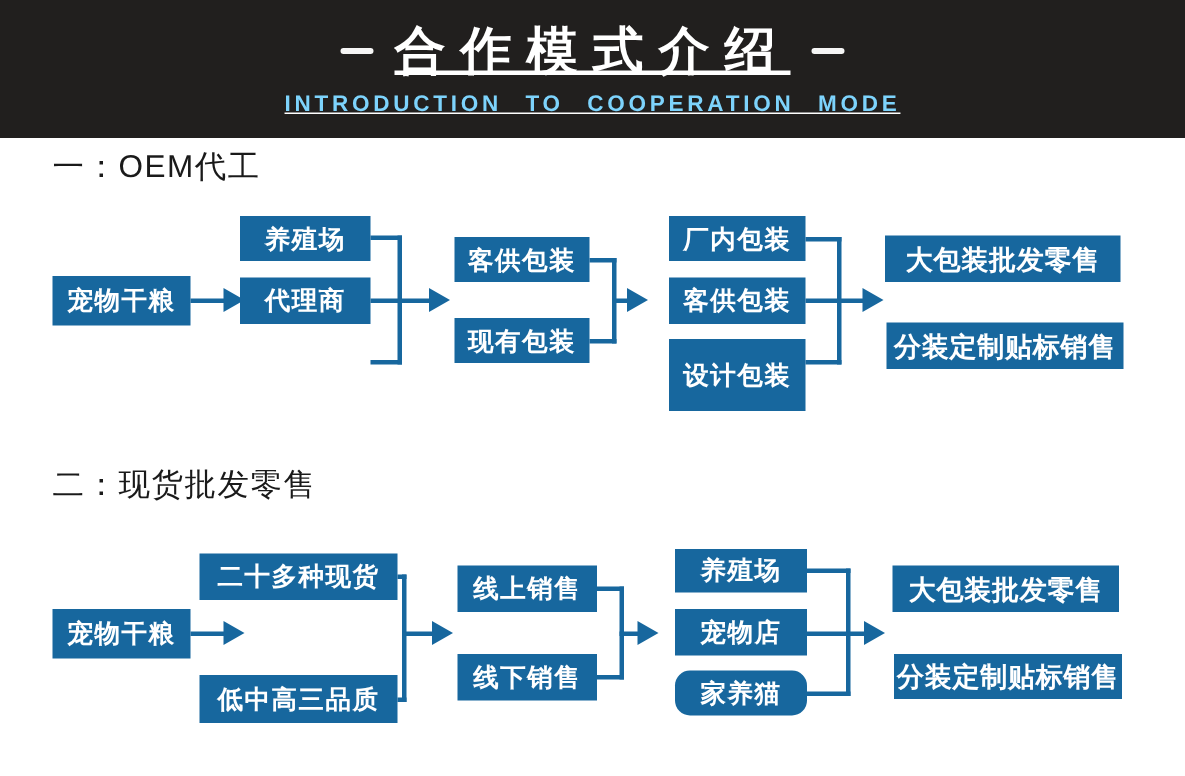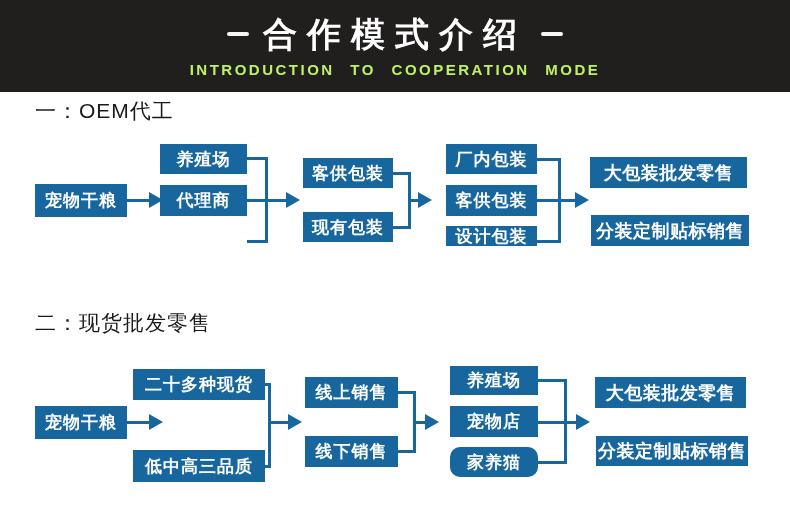--- a/index.html
+++ b/index.html
@@ -9,33 +9,33 @@
   }
   html,body{margin:0;padding:0;}
   body{background:#ffffff;font-family:"Liberation Sans","DejaVu Sans",sans-serif;}
   #stage{
     position:relative;width:790px;height:517px;background:#ffffff;overflow:hidden;
   }
   
   .header{
     position:absolute;left:0;top:0;width:790px;height:92px;
     background:var(--header-bg);color:#ffffff;
-    display:flex;flex-direction:column;align-items:center;justify-content:center;
+    display:flex;flex-direction:column;align-items:center;justify-content:center;text-decoration:underline;
   }
   .title-row{display:flex;align-items:center;gap:14px;margin-top:2px;}
   .title-dash{
     display:inline-block;width:22px;height:4px;background:#f5f5f5;border-radius:2px;
   }
   .page-title{
     margin:0;font-size:34px;font-weight:bold;letter-spacing:10px;line-height:1.1;
     font-family:"Liberation Serif","DejaVu Serif",serif;
   }
   .page-subtitle{
     margin-top:8px;font-size:15px;font-weight:bold;letter-spacing:2.5px;word-spacing:9px;
-    color:#bef264;
+    color:#7dd3fc;
   }
   
   .section-label{
     position:absolute;left:35px;margin:0;color:var(--ink);
     font-size:21px;font-weight:normal;letter-spacing:1px;
   }
   
   .node{
     position:absolute;background:var(--blue);color:#ffffff;
     display:flex;align-items:center;justify-content:center;
@@ -87,21 +87,21 @@
   <div class="node" style="left:303px;top:212px;width:90px;height:30px;">现有包装</div>
 
   <div class="hline" style="left:393px;top:172px;width:18px;"></div>
   <div class="hline" style="left:393px;top:226px;width:18px;"></div>
   <div class="vline" style="left:408px;top:172px;height:57px;"></div>
   <div class="hline" style="left:408px;top:199px;width:11px;"></div>
   <div class="arr" style="left:418px;top:192px;"></div>
 
   <div class="node" style="left:446px;top:144px;width:91px;height:30px;">厂内包装</div>
   <div class="node" style="left:446px;top:185px;width:91px;height:31px;">客供包装</div>
-  <div class="node" style="left:446px;top:226px;width:91px;height:20px;">设计包装</div>
+  <div class="node" style="left:446px;top:226px;width:91px;height:48px;">设计包装</div>
 
   <div class="hline" style="left:537px;top:158px;width:24px;"></div>
   <div class="hline" style="left:537px;top:240px;width:24px;"></div>
   <div class="vline" style="left:558px;top:158px;height:85px;"></div>
   <div class="hline" style="left:537px;top:199px;width:39px;"></div>
   <div class="arr" style="left:575px;top:192px;"></div>
 
   <div class="node big" style="left:590px;top:157px;width:157px;height:31px;">大包装批发零售</div>
   <div class="node big" style="left:591px;top:215px;width:158px;height:31px;">分装定制贴标销售</div>
 

